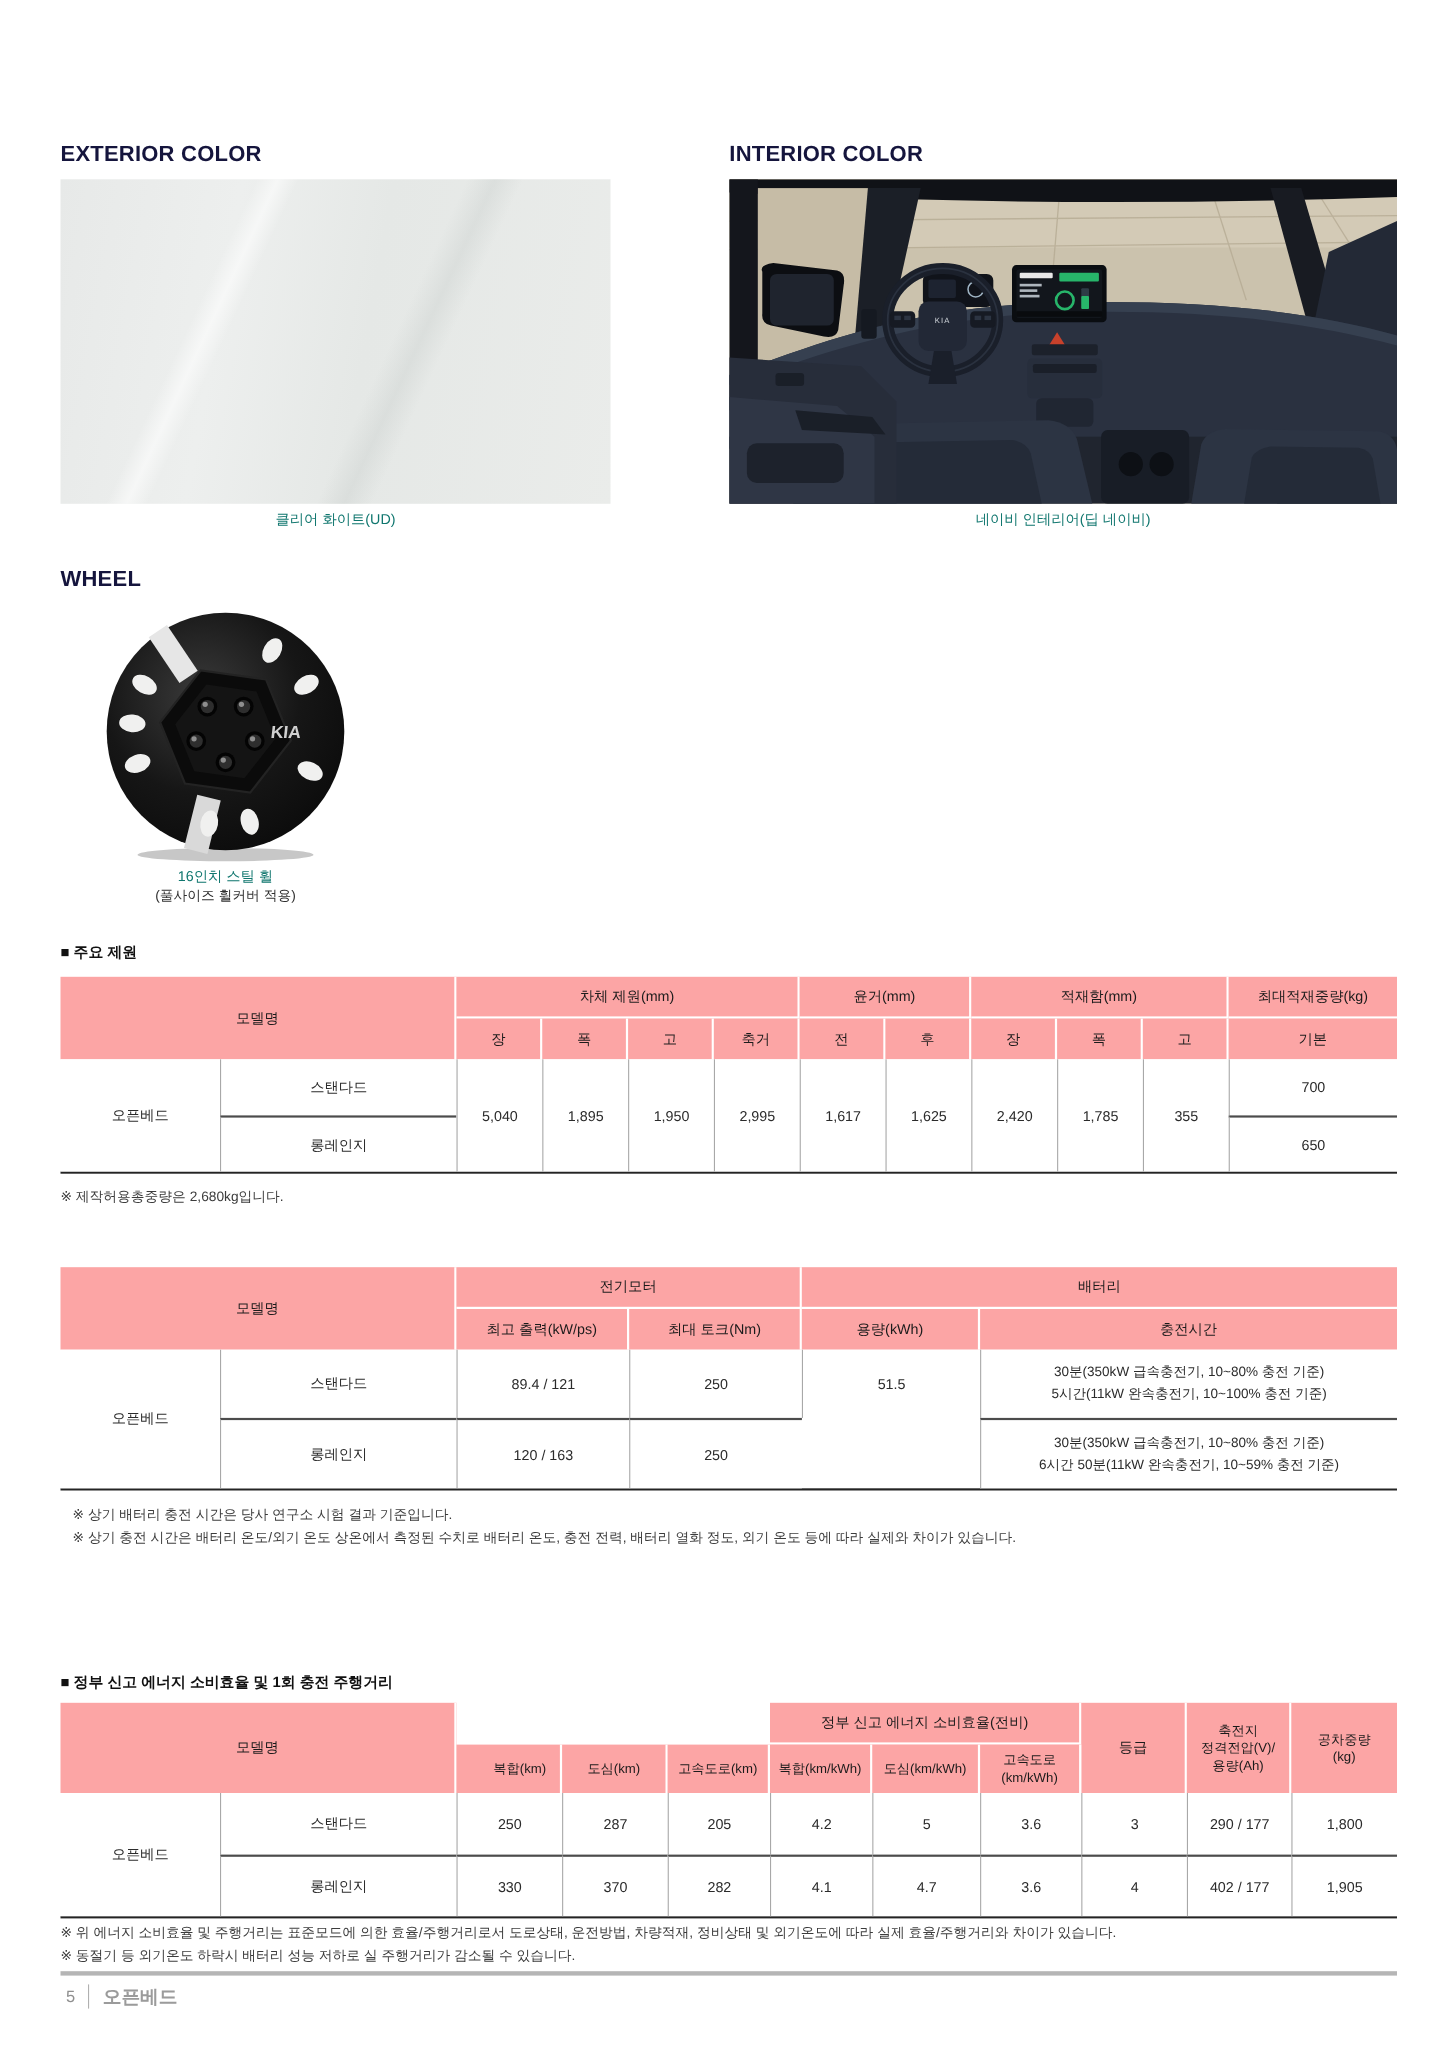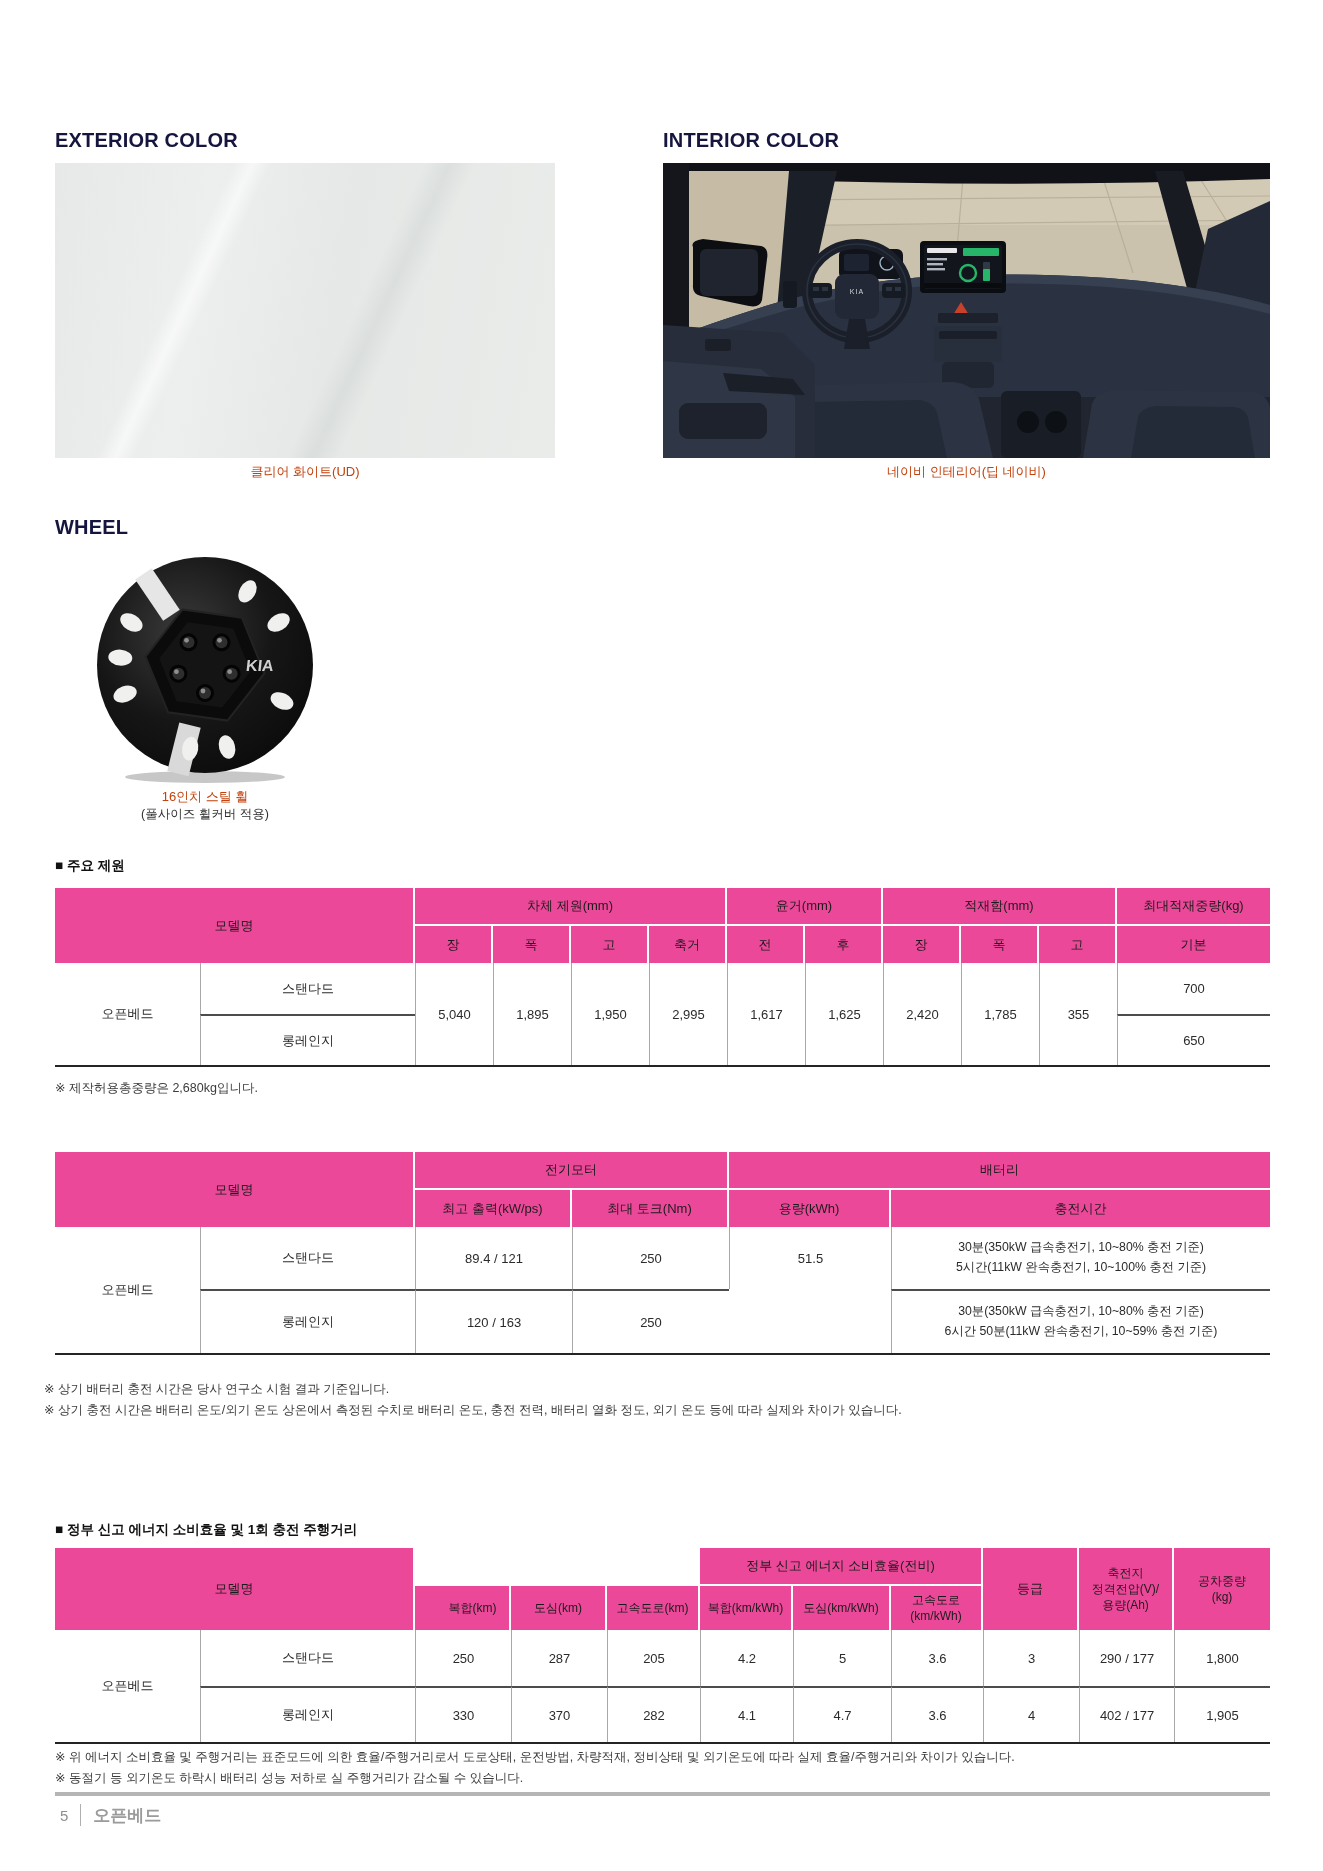--- a/index.html
+++ b/index.html
@@ -1,28 +1,28 @@
 <!DOCTYPE html>
 <html><head>
 <meta charset="utf-8">
 <style>
   html,body{margin:0;padding:0;background:#ffffff;}
   body{font-family:"Liberation Sans","DejaVu Sans",sans-serif;}
   .page{position:relative;width:1323px;height:1871px;background:#fff;overflow:hidden;}
   .abs{position:absolute;}
   .tt{font-size:20px;font-weight:800;color:#15153d;letter-spacing:0.2px;}
-  .cap{font-size:13px;color:#c2410c;text-align:center;}
+  .cap{font-size:13px;color:#0f766e;text-align:center;}
   .cap2{font-size:12.5px;color:#2f2f2f;text-align:center;}
   .seclab{font-size:13.5px;font-weight:700;color:#111;}
   .note{font-size:12.5px;color:#3c3c3c;line-height:21px;}
   .swatch{background:linear-gradient(100deg,#e7e9e8 0%,#edefee 30%,#e5e8e6 55%,#eaecea 100%);position:relative;}
   .swatch::before{content:"";position:absolute;inset:0;
     background:linear-gradient(115deg,transparent 28%,rgba(255,255,255,.55) 31%,transparent 34%,transparent 58%,rgba(205,210,208,.45) 62%,transparent 66%);}
   .t{position:absolute;display:grid;border-bottom:2px solid #242424;}
-  .h{background:#ec4899;display:flex;flex-direction:column;align-items:center;justify-content:center;text-align:center;
+  .h{background:#fca5a5;display:flex;flex-direction:column;align-items:center;justify-content:center;text-align:center;
      font-size:13px;color:#1b1b1b;line-height:1.35;padding:0 3px;box-sizing:border-box;}
   .h.sm{font-size:12px;}
   .h.br{border-right:2px solid #fff;}
   .h.bb{border-bottom:2px solid #fff;}
   .d{background:#fff;display:flex;flex-direction:column;align-items:center;justify-content:center;text-align:center;
      font-size:13px;color:#2b2b2b;box-sizing:border-box;}
   .d.vl{border-left:1px solid #a8a8a8;}
   .d.dt{border-top:2px solid #4c4c4c;}
   .charge{font-size:12.3px;line-height:1.6;}
   .footline{background:#b5b5b5;}
@@ -259,21 +259,21 @@
       <span>5시간(11kW 완속충전기, 10~100% 충전 기준)</span>
     </div>
     <div class="d vl dt" style="grid-column:2;grid-row:4;">롱레인지</div>
     <div class="d vl dt" style="grid-column:3;grid-row:4;">120 / 163</div>
     <div class="d vl dt" style="grid-column:4;grid-row:4;">250</div>
     <div class="d vl dt charge" style="grid-column:6;grid-row:4;">
       <span>30분(350kW 급속충전기, 10~80% 충전 기준)</span>
       <span>6시간 50분(11kW 완속충전기, 10~59% 충전 기준)</span>
     </div>
   </div>
-  <div class="abs note" style="left:44px;top:1367px;margin-top:12px;">
+  <div class="abs note" style="left:66px;top:1367px;">
     <div>※ 상기 배터리 충전 시간은 당사 연구소 시험 결과 기준입니다.</div>
     <div>※ 상기 충전 시간은 배터리 온도/외기 온도 상온에서 측정된 수치로 배터리 온도, 충전 전력, 배터리 열화 정도, 외기 온도 등에 따라 실제와 차이가 있습니다.</div>
   </div>
 
   <div class="abs seclab" style="left:55px;top:1521px;">■  정부 신고 에너지 소비효율 및 1회 충전 주행거리</div>
   <div class="t" style="left:55px;top:1548px;width:1215px;grid-template-columns:145px 215px 96px 96px 93px 93px 98px 92px 96px 95px 96px;grid-template-rows:38px 44px 56px 56px;">
     <div class="h br" style="grid-column:1/3;grid-row:1/3;">모델명</div>
     <div class="h br bb" style="grid-column:6/9;grid-row:1;">정부 신고 에너지 소비효율(전비)</div>
     <div class="h br" style="grid-column:9;grid-row:1/3;">등급</div>
     <div class="h br sm" style="grid-column:10;grid-row:1/3;">

